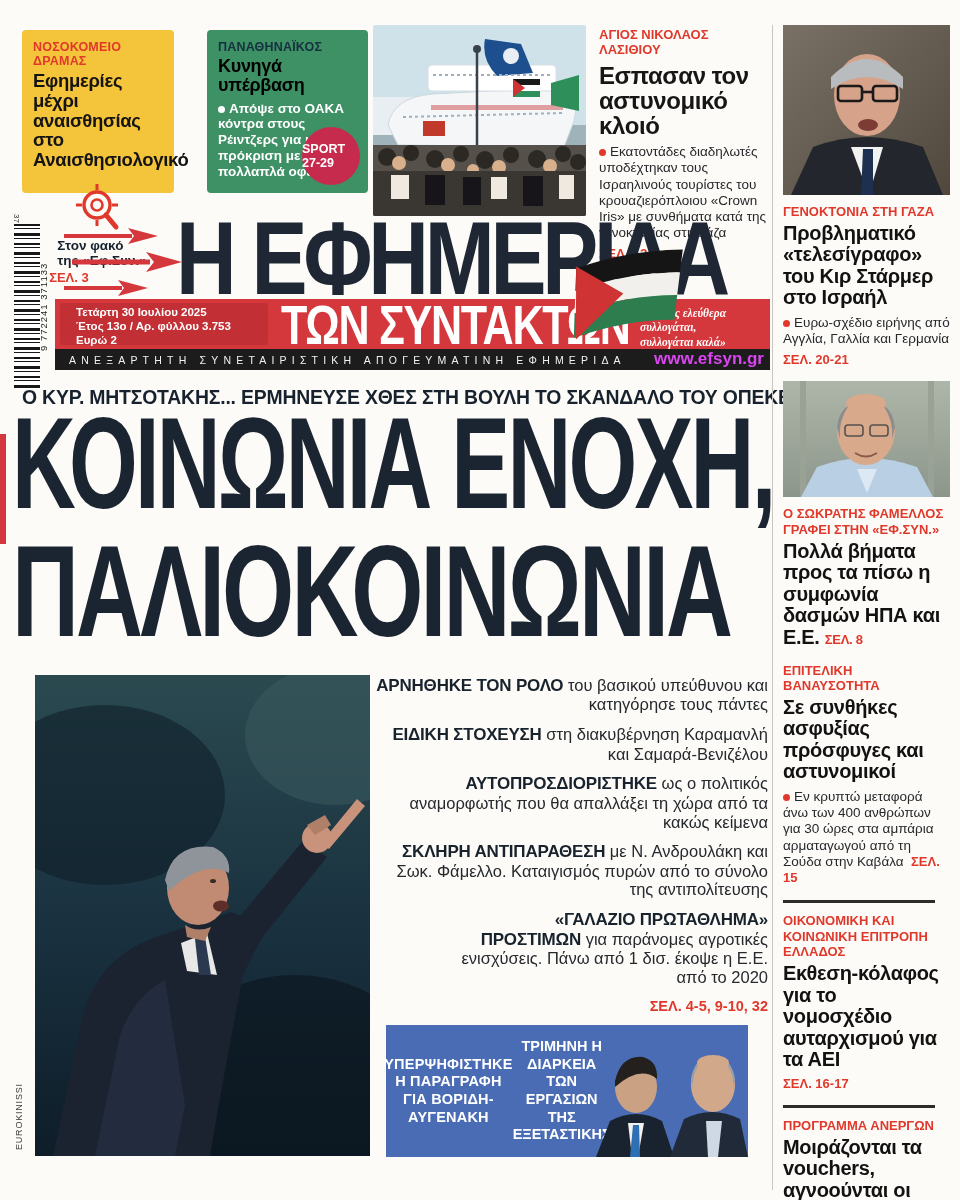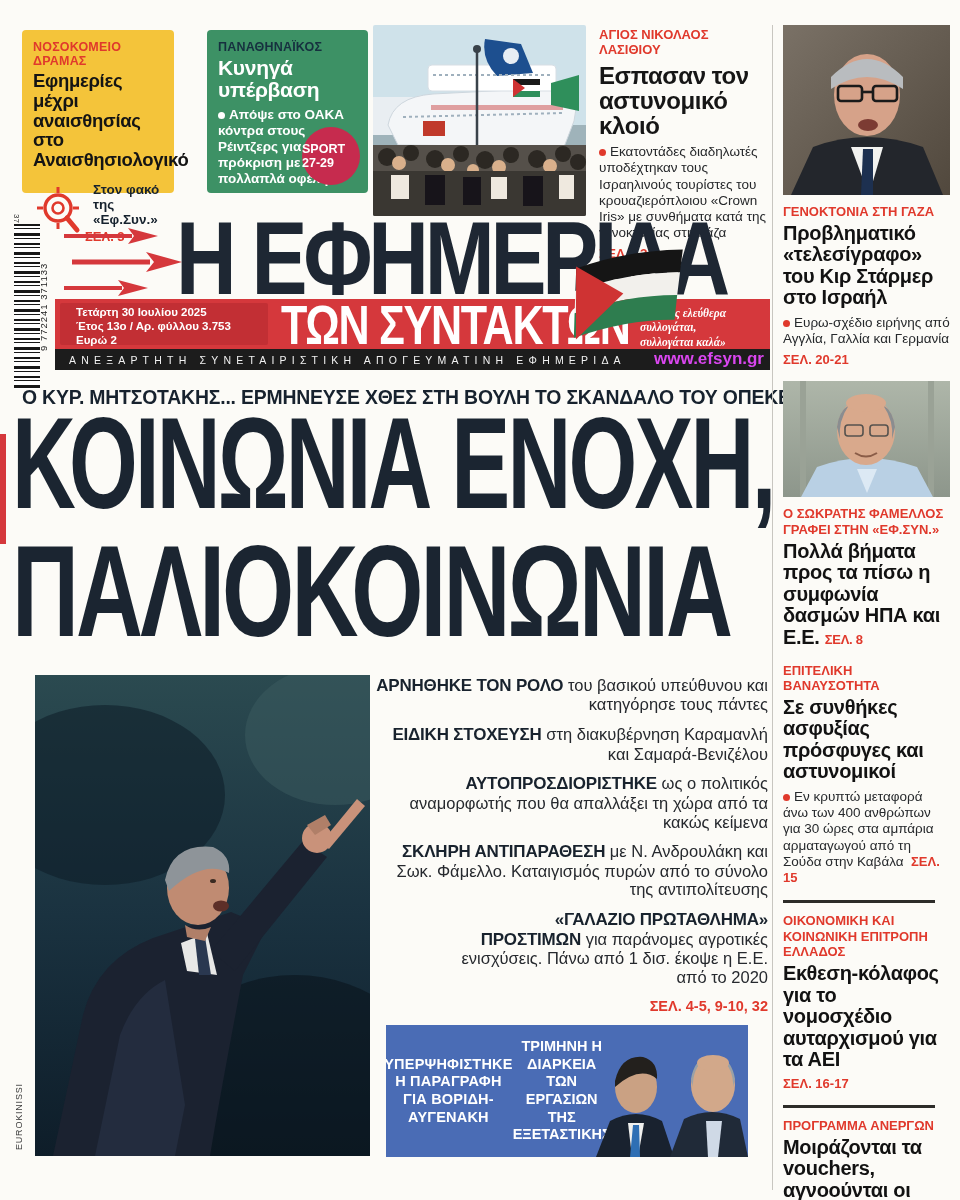--- a/index.html
+++ b/index.html
@@ -8,23 +8,23 @@
   .abs{position:absolute;}
 
   
   .teaser-yellow{left:22px;top:30px;width:152px;height:163px;background:#f4c43a;border-radius:4px;
                  padding:10px 11px;box-sizing:border-box;}
   .teaser-green{left:207px;top:30px;width:161px;height:163px;background:#3d9165;border-radius:4px;
                 padding:10px 11px;box-sizing:border-box;}
   .t-kicker{font-weight:800;font-size:12.5px;color:#e0392c;letter-spacing:.2px;}
   .t-kicker.dark{color:#16303f;}
   .t-title{font-weight:800;font-size:18.5px;line-height:1.07;color:#141414;margin-top:3px;letter-spacing:-.3px;}
-  .t-title.white{color:#ffffff;font-size:21px;}
+  .t-title.white{color:#000000;font-size:18px;}
   .t-body{font-size:13.5px;line-height:1.18;color:#fff;margin-top:5px;font-weight:600;}
-  .lens-row{display:flex;align-items:center;margin-top:12px;}
+  .lens-row{display:flex;align-items:center;margin-top:12px;flex-direction:column;}
   .lens-cap{font-weight:800;font-size:13.5px;line-height:1.12;color:#16222e;margin-left:8px;}
   .t-page{font-weight:800;font-size:13px;color:#e0392c;margin-top:2px;}
   .sport-badge{position:absolute;right:8px;bottom:8px;width:58px;height:58px;border-radius:50%;
                background:#c62b4e;color:#fff;font-weight:800;font-size:12.5px;line-height:1.15;
                display:flex;flex-direction:column;align-items:flex-start;justify-content:center;}
   .wdot{display:inline-block;width:7px;height:7px;border-radius:50%;background:#fff;margin-right:4px;}
   .rdot{display:inline-block;width:7px;height:7px;border-radius:50%;background:#e0392c;margin-right:4px;}
 
   
   .harbor{left:373px;top:25px;width:213px;height:191px;overflow:hidden;border-radius:2px;}

